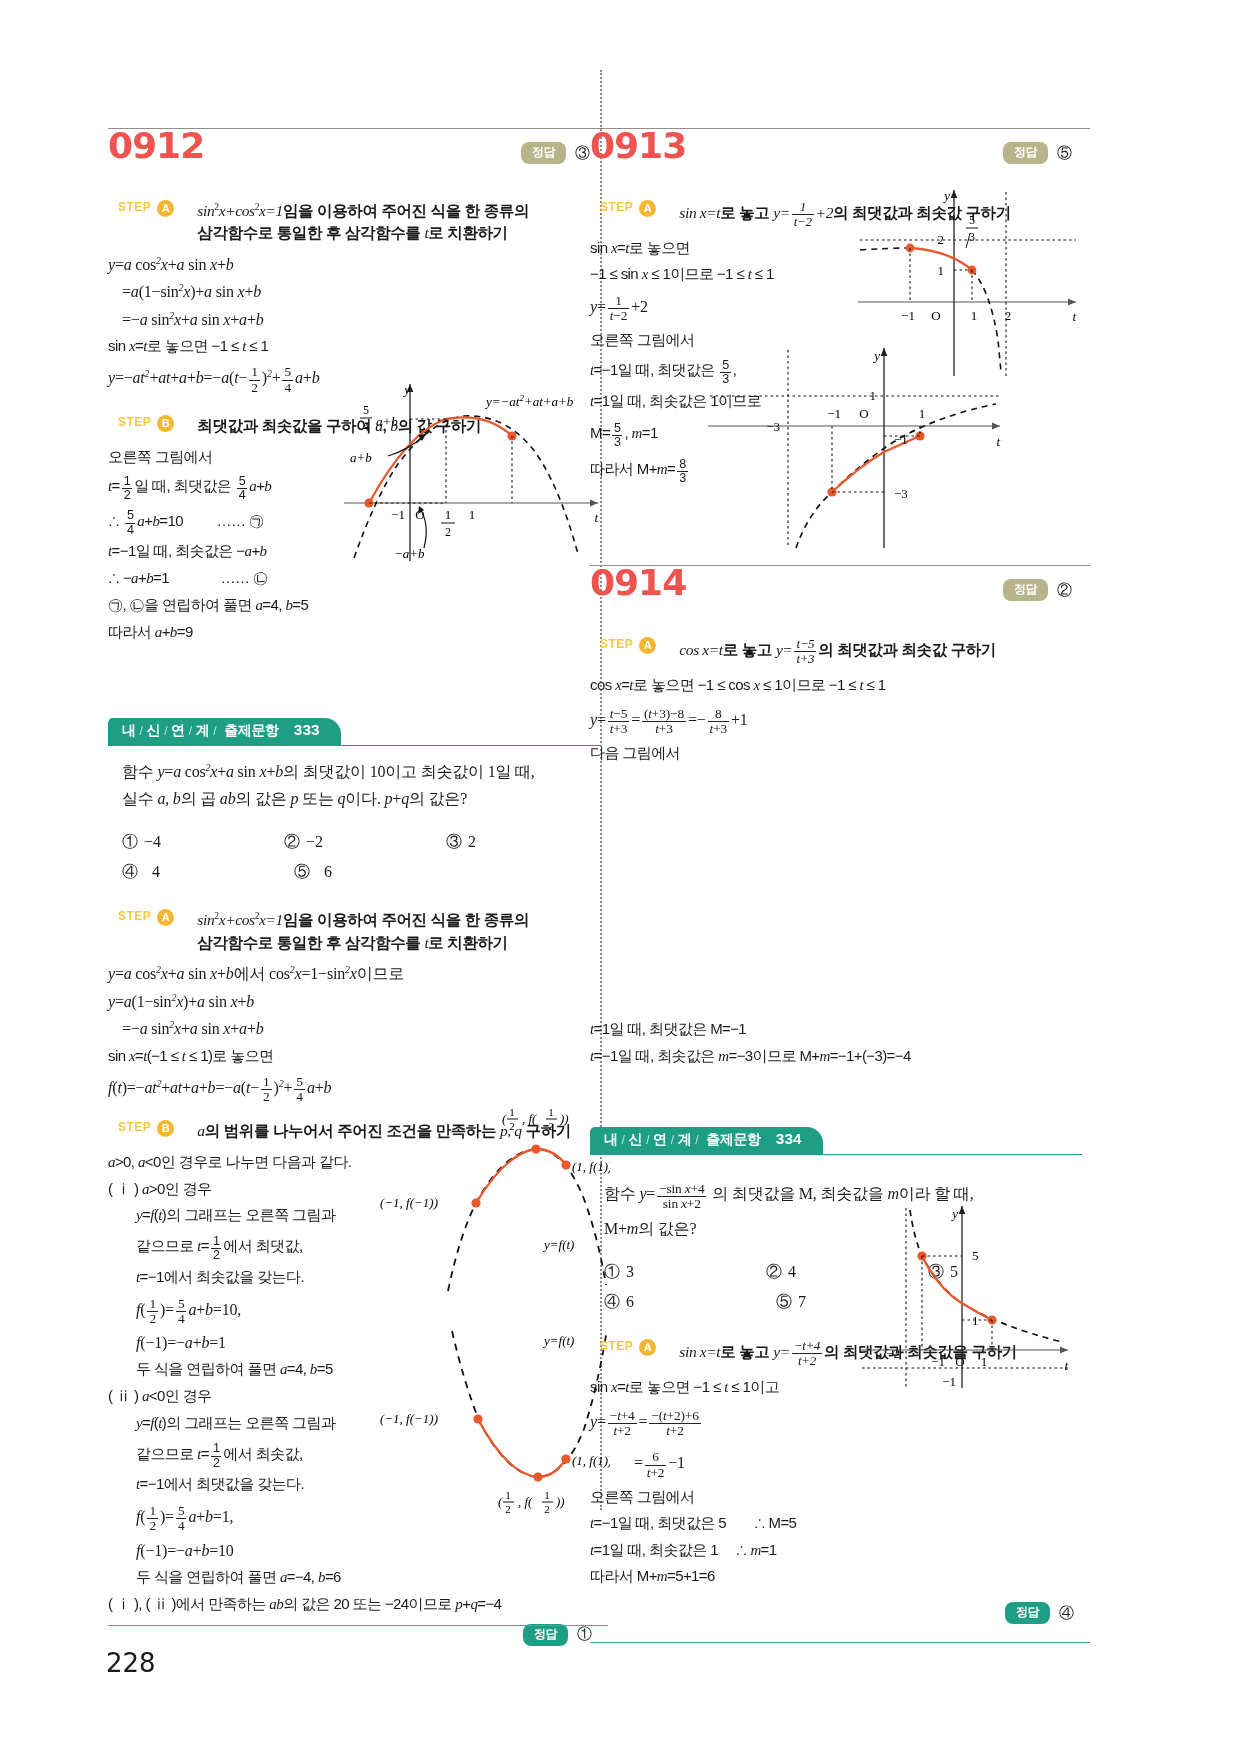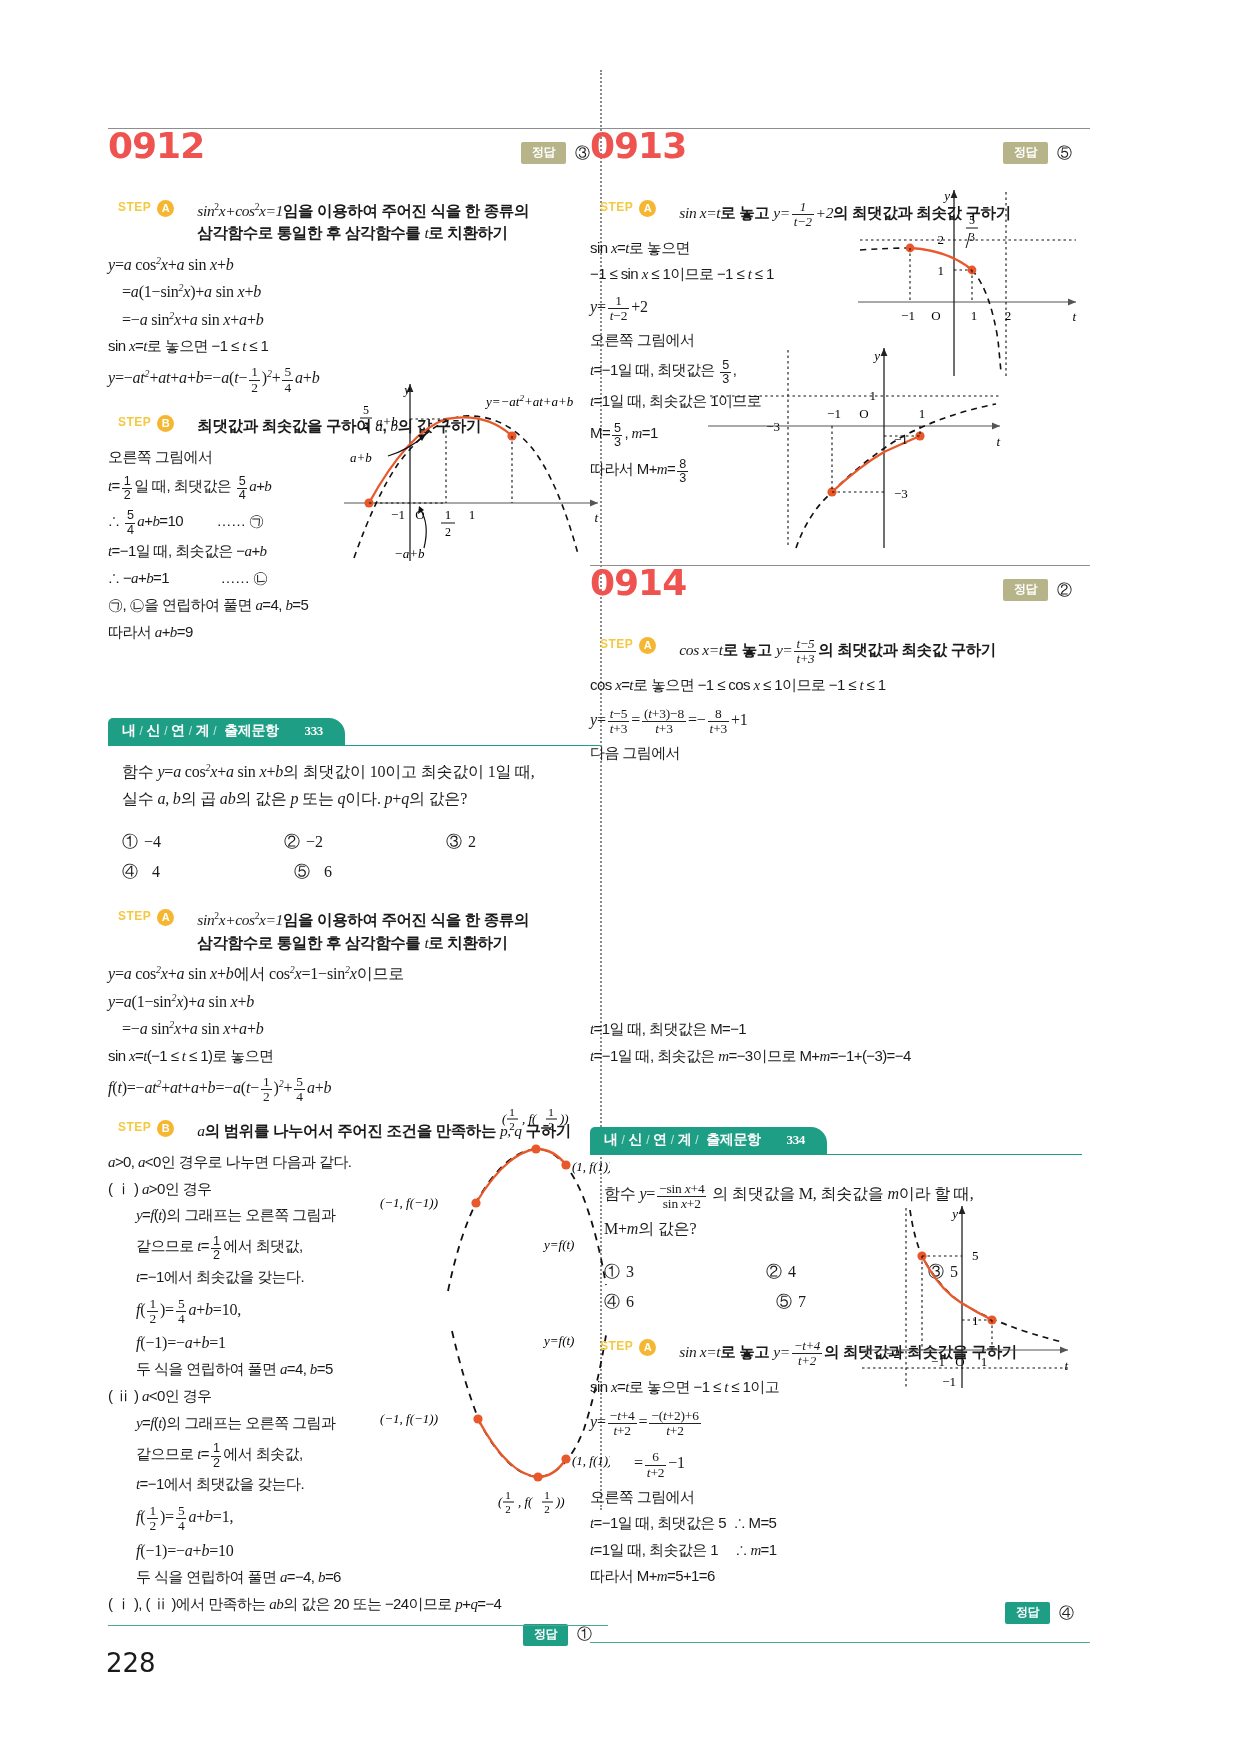--- a/index.html
+++ b/index.html
@@ -35,21 +35,21 @@
     position:absolute; left:0; top:0;
   }
   .ans-pill {
     position:absolute; right:18px; top:14px;
     display:flex; align-items:center; gap:9px;
   }
   .pill {
     background:#b7b48a; color:#fff;
     font-family:"Liberation Sans", sans-serif;
     font-size:12px; font-weight:bold;
-    border-radius:2px; padding:2px 11px 3px;
+    border-radius:8px; padding:2px 11px 3px;
     letter-spacing:-0.5px;
   }
   .pill.green { background:#1f9e86; }
   .ans-choice { font-size:15px; color:#222; }
   .rule {
     border-top:1.5px solid #8e8e8e;
     margin-top:40px;
   }
 
   
@@ -98,21 +98,21 @@
     position:absolute; left:0; top:0;
     background:#1f9e86; color:#fff;
     border-radius:5px 16px 0 0;
     padding:4px 22px 5px 14px;
     font-family:"Liberation Sans", sans-serif;
     font-weight:bold; font-size:14px;
     letter-spacing:-0.4px;
     display:flex; align-items:baseline; gap:3px;
   }
   .banner .sl { color:#bfe8dd; font-weight:normal; font-size:12px; margin:0 1px; }
-  .banner .num { font-size:13px; margin-left:23px; font-family:Liberation Serif, serif; }
+  .banner .num { font-size:15px; margin-left:12px; font-family:Liberation Mono, monospace; }
 
   
   .choices { margin:14px 0 4px 14px; }
   .choice-row { display:flex; font-size:16px; line-height:1.9; }
   .choice { width:172px; }
   .cnum { display:inline-block; width:22px; }
 
   
   .fig { position:absolute; }
   svg text { font-family:"Liberation Serif", serif; font-style:italic; }
@@ -506,21 +506,21 @@
       <span class="step-badge">A</span>
       <span class="step-txt">
         <span class="m">sin <i class="v">x</i>=<i class="v">t</i></span>로 놓고 <span class="m"><i class="v">y</i>=<span class="fr"><span class="n">−<i class="v">t</i>+4</span><span class="d"><i class="v">t</i>+2</span></span></span>의 최댓값과 최솟값을 구하기
       </span>
     </div>
 
     <div class="line k">sin <i class="v">x</i>=<i class="v">t</i>로 놓으면 −1 ≤ <i class="v">t</i> ≤ 1이고</div>
     <div class="line" style="line-height:2.6"><i class="v">y</i>=<span class="fr"><span class="n">−<i class="v">t</i>+4</span><span class="d"><i class="v">t</i>+2</span></span>=<span class="fr"><span class="n">−(<i class="v">t</i>+2)+6</span><span class="d"><i class="v">t</i>+2</span></span></div>
     <div class="line ind3" style="line-height:2.6">=<span class="fr"><span class="n">6</span><span class="d"><i class="v">t</i>+2</span></span>−1</div>
     <div class="line k">오른쪽 그림에서</div>
-    <div class="line k"><i class="v">t</i>=−1일 때, 최댓값은 5 <span style="margin-left:4px">∴ M=5</span></div>
+    <div class="line k"><i class="v">t</i>=−1일 때, 최댓값은 5 <span style="margin-left:24px">∴ M=5</span></div>
     <div class="line k"><i class="v">t</i>=1일 때, 최솟값은 1 <span style="margin-left:14px">∴ <i class="v">m</i>=1</span></div>
     <div class="line k">따라서 M+<i class="v">m</i>=5+1=6</div>
 
     <div class="fig" style="left:262px; top:1110px;">
       <svg width="230" height="200" viewBox="0 0 230 200">
         <line x1="8" y1="152" x2="216" y2="152" stroke="#555" stroke-width="1.2"></line>
         <polygon points="216,152 208,148.5 208,155.5" fill="#555"></polygon>
         <line x1="110" y1="8" x2="110" y2="190" stroke="#222" stroke-width="1.3"></line>
         <polygon points="110,8 106.6,16 113.4,16" fill="#222"></polygon>
 

